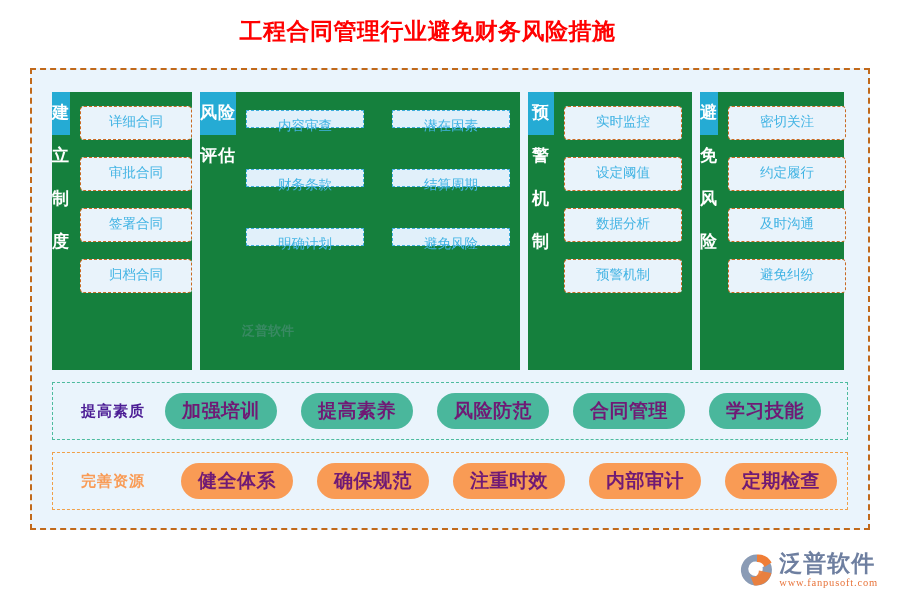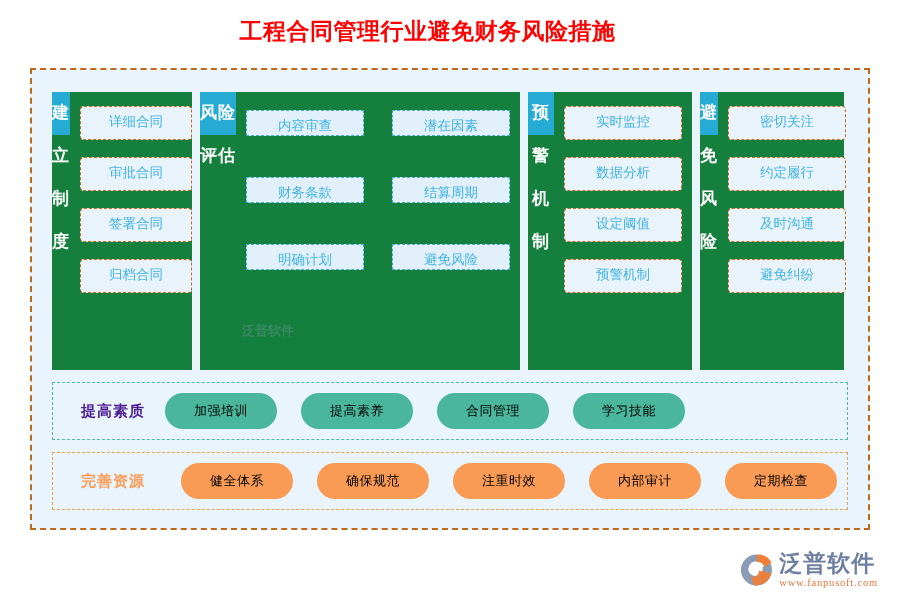--- a/index.html
+++ b/index.html
@@ -93,21 +93,21 @@
     display: grid;
     grid-template-columns: 1fr 1fr;
     column-gap: 28px;
     row-gap: 41px;
     width: 100%;
     padding-top: 4px;
     justify-items: center;
   }
   .item-b {
     width: 118px;
-    height: 26px;
+    height: 18px;
     line-height: 32px;
     text-align: center;
     font-size: 13.5px;
     color: #43B4E4;
     background: #E1F0FA;
     border: 1.6px dashed #3FAEDC;
     border-radius: 0;
   }
 
   
@@ -132,23 +132,23 @@
   .pill-row.green .row-label { color: #4c1d95; }
   .pill-row.orange .row-label { color: #F99B55; }
 
   .pills { display: flex; gap: 24px; }
   .pill {
     min-width: 112px;
     height: 36px;
     line-height: 36px;
     text-align: center;
     border-radius: 18px;
-    color: #000000;
-    font-size: 13px;
-    font-weight: normal;
+    color: #701a75;
+    font-size: 19px;
+    font-weight: bold;
     letter-spacing: 0.5px;
     padding: 0 10px;
   }
   .pill-row.green .pill { background: #4AB79C; }
   .pill-row.orange .pill { background: #F99B55; }
 
   
   .logo {
     position: absolute;
     right: 22px; bottom: 12px;
@@ -213,22 +213,22 @@
             <div class="item-b">明确计划</div>
             <div class="item-b">避免风险</div>
           </div>
         </div>
       </div>
 
       <div class="col col-3">
         <div class="col-head">预警机制</div>
         <div class="col-body">
           <div class="item-o">实时监控</div>
+          <div class="item-o">设定阈值</div>
           <div class="item-o">数据分析</div>
-          <div class="item-o">设定阈值</div>
           <div class="item-o">预警机制</div>
         </div>
       </div>
 
       <div class="col col-4">
         <div class="col-head">避免风险</div>
         <div class="col-body">
           <div class="item-o">密切关注</div>
           <div class="item-o">约定履行</div>
           <div class="item-o">及时沟通</div>
@@ -236,20 +236,21 @@
         </div>
       </div>
 
     </div>
 
     <div class="pill-row green">
       <div class="row-label">提高素质</div>
       <div class="pills">
         <div class="pill">加强培训</div>
         <div class="pill">提高素养</div>
+        <div class="pill">风险防范</div>
         <div class="pill">合同管理</div>
         <div class="pill">学习技能</div>
       </div>
     </div>
 
     <div class="pill-row orange">
       <div class="row-label">完善资源</div>
       <div class="pills">
         <div class="pill">健全体系</div>
         <div class="pill">确保规范</div>

